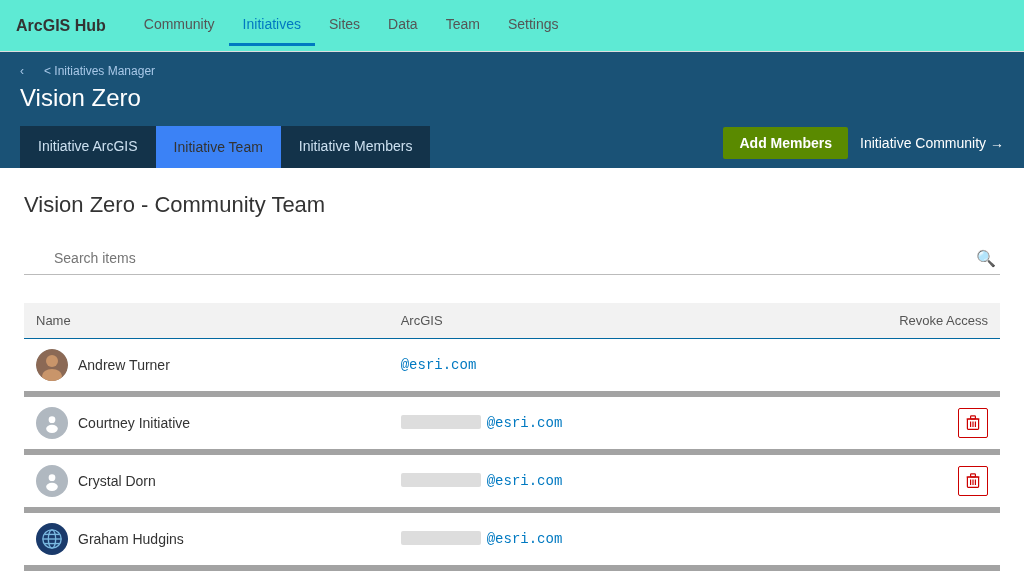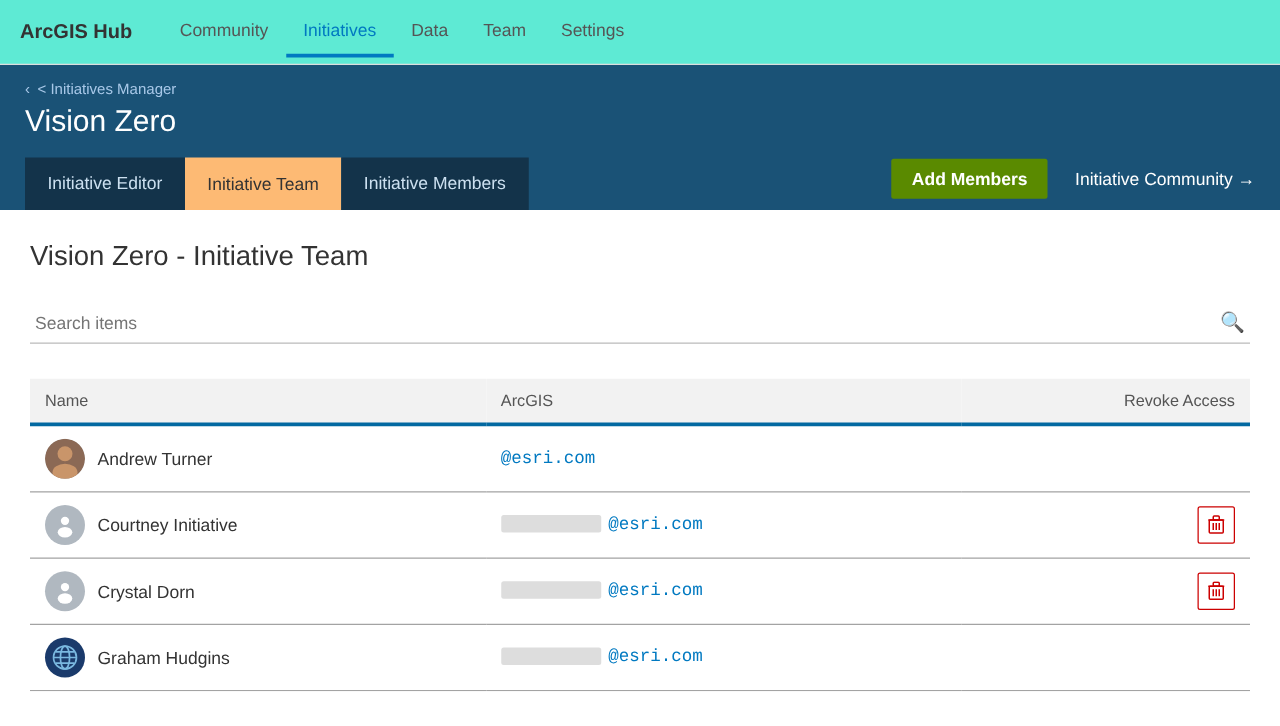--- a/index.html
+++ b/index.html
@@ -105,34 +105,34 @@
       font-size: 14px;
       color: #cce0f0;
       background: transparent;
       border: none;
       border-bottom: 3px solid transparent;
       height: 42px;
       display: flex;
       align-items: center;
     }
     .tab.active {
-      background: #fdba74;
+      background: #3b82f6;
       color: #333;
       font-weight: 500;
       border-bottom: none;
     }
     .tab-dark {
       background: #13334a;
       color: #cce0f0;
     }
     .tabs-right {
       margin-left: auto;
       display: flex;
       align-items: center;
-      gap: 22px;
+      gap: 12px;
       padding-bottom: 8px;
     }
     .add-members-btn {
       background: #5a8a00;
       color: #fff;
       border: none;
       padding: 8px 16px;
       font-size: 14px;
       font-weight: 600;
       cursor: pointer;
@@ -169,20 +169,21 @@
       align-items: center;
     }
     .search-input {
       width: 100%;
       border: none;
       outline: none;
       font-size: 14px;
       padding: 8px 36px 8px 4px;
       color: #a21caf;
       background: transparent;
+      margin-left: 26px;
     }
     .search-icon {
       position: absolute;
       right: 4px;
       color: #666;
       font-size: 16px;
     }
 
     
     .team-table {
@@ -191,27 +192,27 @@
     }
     .team-table thead tr {
       background: #f2f2f2;
     }
     .team-table th {
       text-align: left;
       padding: 10px 12px;
       font-size: 13px;
       font-weight: 500;
       color: #555;
-      border-bottom: 3px solid #0369a1;
+      border-bottom: 1px solid #0369a1;
     }
     .team-table th.right {
       text-align: right;
     }
     .team-table tbody tr {
-      border-bottom: 1px solid #a3a3a3;
+      border-bottom: 6px solid #a3a3a3;
     }
     .team-table td {
       padding: 10px 12px;
       vertical-align: middle;
       font-size: 14px;
     }
     .member-name-cell {
       display: flex;
       align-items: center;
       gap: 10px;
@@ -284,45 +285,46 @@
     }
   </style>
 </head>
 <body>
 
 <nav class="top-nav">
   <span class="nav-brand">ArcGIS Hub</span>
   <div class="nav-links">
     <a class="nav-link">Community</a>
     <a class="nav-link active">Initiatives</a>
+    <a class="nav-link">Sites</a>
     <a class="nav-link">Data</a>
     <a class="nav-link">Team</a>
     <a class="nav-link">Settings</a>
   </div>
 </nav>
 
 <div class="header-band">
   <div class="initiatives-manager-link">
     <span>‹</span>
-    <span style="margin-left:2px;text-align:center;">&lt; Initiatives Manager</span>
+    <span style="margin-left:16px;text-align:center;">&lt; Initiatives Manager</span>
   </div>
   <div class="page-title">Vision Zero</div>
   <div class="tabs-row">
-    <button class="tab tab-dark">Initiative Editor</button>
+    <button class="tab tab-dark">Initiative ArcGIS</button>
     <button class="tab active">Initiative Team</button>
     <button class="tab tab-dark">Initiative Members</button>
     <div class="tabs-right">
       <button class="add-members-btn">Add Members</button>
       <span class="initiative-community-link">Initiative Community →</span>
     </div>
   </div>
 </div>
 
 <div class="content">
-  <h2 class="content-title">Vision Zero - Initiative Team</h2>
+  <h2 class="content-title">Vision Zero - Community Team</h2>
 
   <div class="search-bar">
     <input class="search-input" type="text" placeholder="Search items" style="">
     <span class="search-icon">🔍</span>
   </div>
 
   <table class="team-table">
     <thead>
       <tr>
         <th>Name</th>

